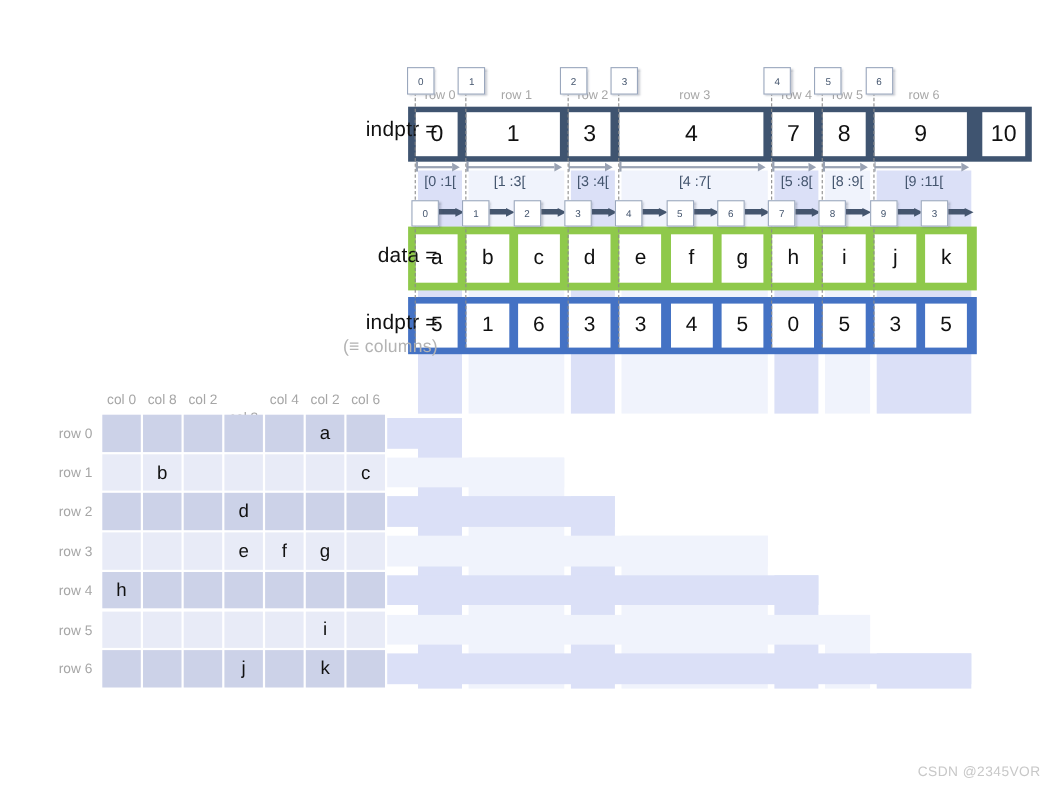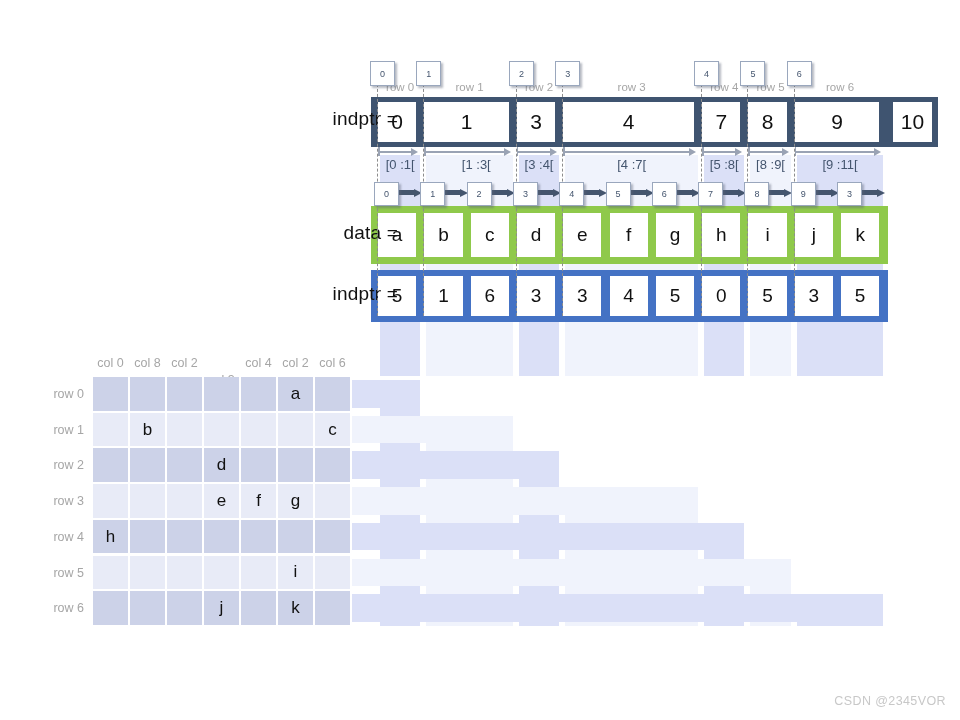--- a/index.html
+++ b/index.html
@@ -122,20 +122,21 @@
     </div>
 
   <div class="caption" style="left:180px;top:108px;width:218px;">
     <span>indptr =</span>
   </div>
   <div class="caption" style="left:180px;top:222px;width:218px;">
     <span>data =</span>
   </div>
   <div class="caption" style="left:180px;top:283px;width:218px;">
     <span>indptr =</span>
+    <span class="sub">(≡ columns)</span>
   </div>
 
   <div id="indptr-layer">
       <div class="indptr-strip" style="left: 371px; top: 97px; width: 567.3px; height: 50px; background: rgb(63, 84, 112);"></div>
       <div class="indptr-cell" style="left: 378px; top: 102px; width: 38.3px; height: 40px;">0</div>
       <div class="indptr-cell" style="left: 424.3px; top: 102px; width: 84.6px; height: 40px;">1</div>
       <div class="indptr-cell" style="left: 516.9px; top: 102px; width: 38.3px; height: 40px;">3</div>
       <div class="indptr-cell" style="left: 563.2px; top: 102px; width: 130.9px; height: 40px;">4</div>
       <div class="indptr-cell" style="left: 702.1px; top: 102px; width: 38.3px; height: 40px;">7</div>
       <div class="indptr-cell" style="left: 748.4px; top: 102px; width: 38.3px; height: 40px;">8</div>
@@ -174,21 +175,21 @@
       <div class="arrowhead grey" style="left: 735.4px; top: 148px;"></div>
       <div class="rail" style="left: 748.4px; top: 151px; width: 33.3px; height: 1.5px; background: rgb(154, 163, 180);"></div>
       <div class="rail" style="left: 748.4px; top: 147px; width: 1.5px; height: 9px; background: rgb(154, 163, 180);"></div>
       <div class="arrowhead grey" style="left: 781.7px; top: 148px;"></div>
       <div class="rail" style="left: 794.7px; top: 151px; width: 79.6px; height: 1.5px; background: rgb(154, 163, 180);"></div>
       <div class="rail" style="left: 794.7px; top: 147px; width: 1.5px; height: 9px; background: rgb(154, 163, 180);"></div>
       <div class="arrowhead grey" style="left: 874.3px; top: 148px;"></div>
     </div>
   <div id="ranges-layer">
       <div class="range" style="left: 377px; width: 46.3px; top: 157px;">[0 :1[</div>
-      <div class="range" style="left: 430px; width: 92.6px; top: 157px;">[1 :3[</div>
+      <div class="range" style="left: 417px; width: 92.6px; top: 157px;">[1 :3[</div>
       <div class="range" style="left: 515.9px; width: 46.3px; top: 157px;">[3 :4[</div>
       <div class="range" style="left: 562.2px; width: 138.9px; top: 157px;">[4 :7[</div>
       <div class="range" style="left: 701.1px; width: 46.3px; top: 157px;">[5 :8[</div>
       <div class="range" style="left: 747.4px; width: 46.3px; top: 157px;">[8 :9[</div>
       <div class="range" style="left: 793.7px; width: 92.6px; top: 157px;">[9 :11[</div>
     </div>
   <div id="chain-layer">
       <div class="chip" style="left: 374px; top: 182px; width: 23px; height: 22px;">0</div>
       <div class="rail" style="left: 398px; top: 190px; width: 17px; height: 5px;"></div>
       <div class="arrowhead dark" style="left: 414px; top: 188.5px;"></div>

